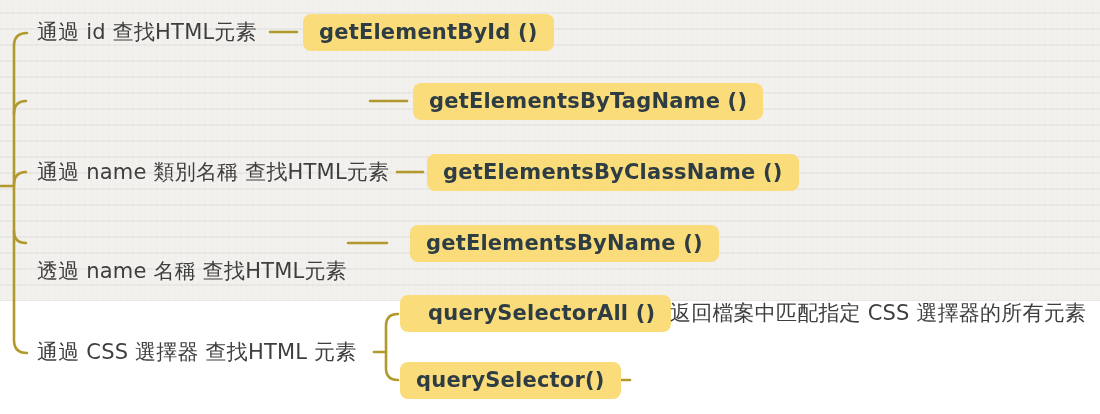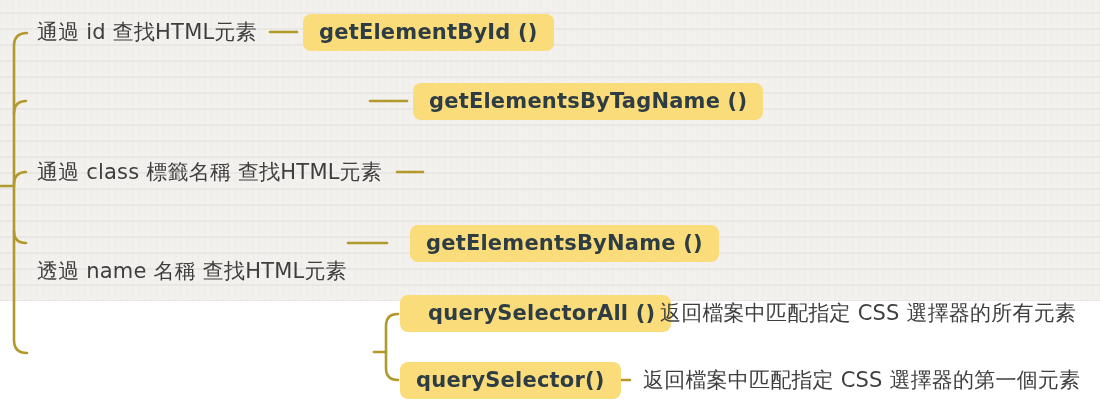--- a/index.html
+++ b/index.html
@@ -62,20 +62,21 @@
     letter-spacing: 0.2px;
   }
   .desc-label {
     position: absolute;
     transform: translateY(-50%);
     font-size: 21px;
     line-height: 26px;
     color: #3e3e3e;
     white-space: nowrap;
     letter-spacing: 0.2px;
+    margin-left: 10px;
   }
 </style>
 </head>
 <body>
 
 <div class="canvas">
 
   <svg class="connectors" width="1100" height="414" viewBox="0 0 1100 414">
     <g fill="none" stroke="#b2992b" stroke-width="2.6" stroke-linecap="round">
 
@@ -96,33 +97,34 @@
       <path d="M 398 314 Q 386 314 386 326 L 386 368 Q 386 380 398 380"></path>
 
       <path d="M 619 313 H 648"></path>
       <path d="M 599 380 H 630"></path>
     </g>
   </svg>
 
   <div class="topic-label" style="left:37px; top:32px;">通過 id 查找HTML元素</div>
 
 
-  <div class="topic-label" style="left:37px; top:172px;">通過 class 標籤名稱 查找HTML元素</div>
+  <div class="topic-label" style="left:37px; top:172px;">通過 name 類別名稱 查找HTML元素</div>
 
   <div class="topic-label" style="left:37px; top:243px;margin-top:28px;">透過 name 名稱 查找HTML元素</div>
 
+  <div class="topic-label" style="left:37px; top:352px;">通過 CSS 選擇器 查找HTML 元素</div>
 
   <div class="method-box" style="left:303px; top:14px;">getElementById ()</div>
 
   <div class="method-box" style="left:413px; top:83px;">getElementsByTagName ()</div>
 
+  <div class="method-box" style="left:427px; top:154px;">getElementsByClassName ()</div>
 
   <div class="method-box" style="left:410px; top:225px;">getElementsByName ()</div>
 
   <div class="method-box" style="left:400px; top:295px;padding-left:28px;">querySelectorAll ()</div>
 
   <div class="method-box" style="left:400px; top:362px;">querySelector()</div>
 
   <div class="desc-label" style="left:660px; top:313px;">返回檔案中匹配指定 CSS 選擇器的所有元素</div>
 
-  <div class="desc-label" style="left:643px; top:380px;">返回檔案中匹配指定 CSS 選擇器的第一個元素</div>
 
 </div>
 
 </body></html>

